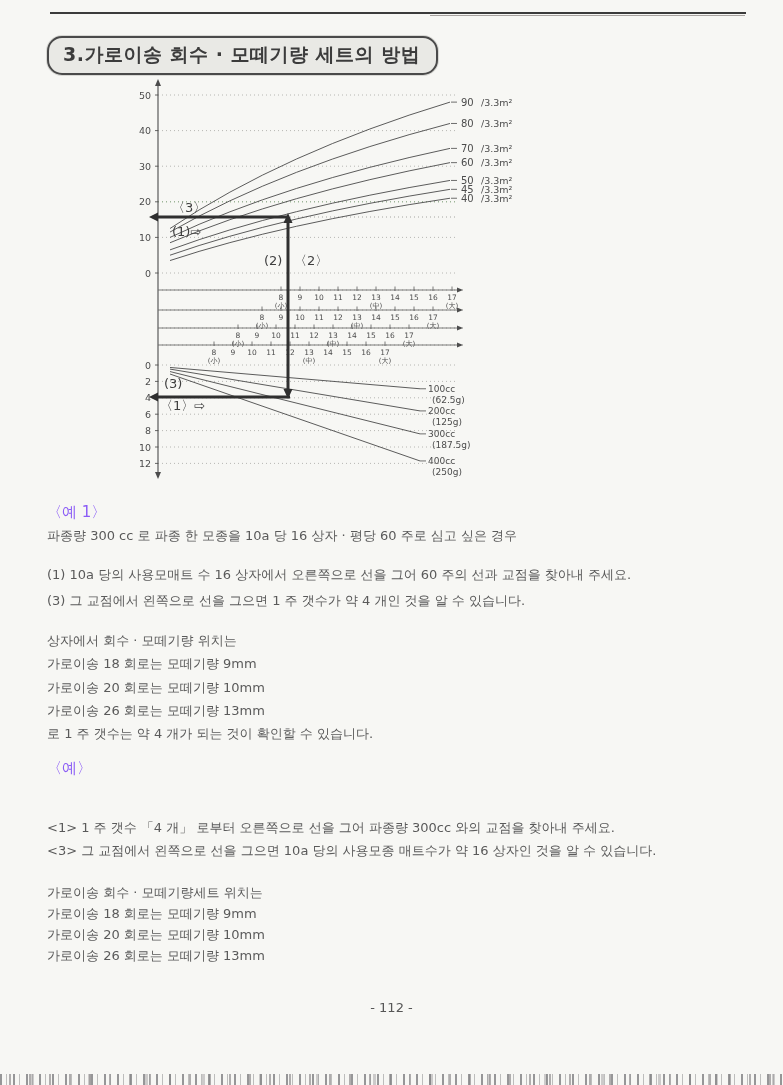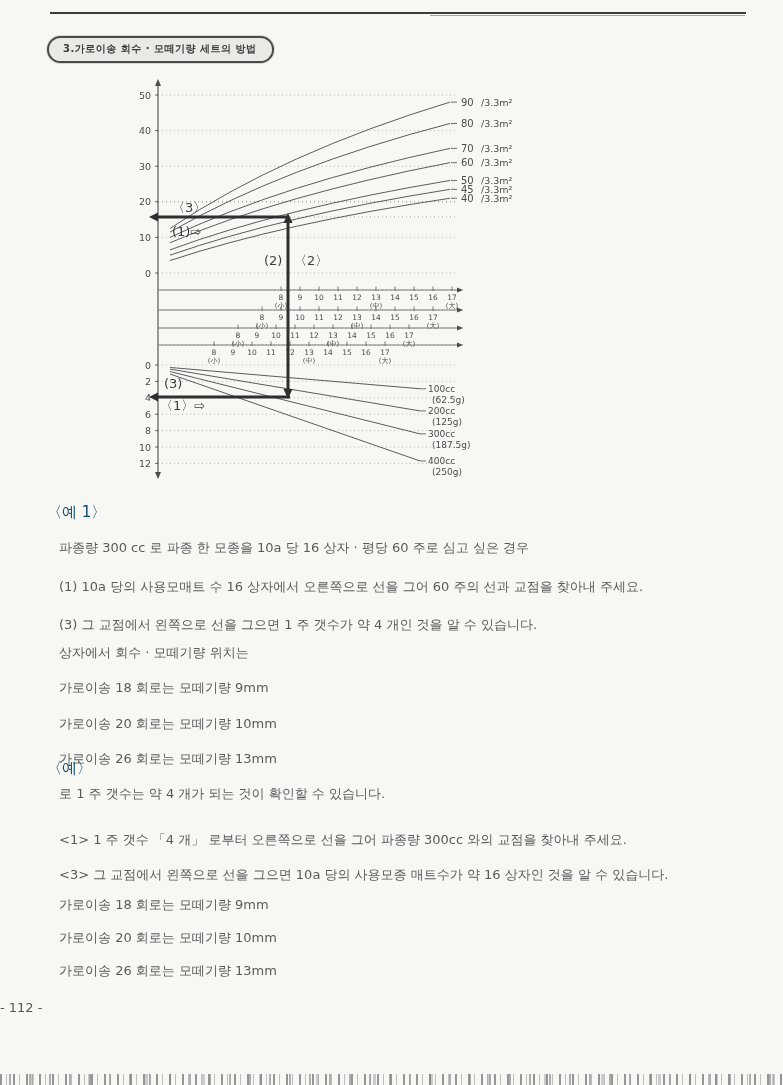--- a/index.html
+++ b/index.html
@@ -8,32 +8,32 @@
     background:#f7f7f4; overflow:hidden;
     font-family:"DejaVu Sans","Liberation Sans",sans-serif;
     color:#5a5a5a;
   }
   .topline{position:absolute;left:50px;top:12px;width:696px;height:2px;background:#3b3b3b;}
   .topline2{position:absolute;left:430px;top:15px;width:315px;height:1px;background:#a7a29f;}
   .title-box{
     position:absolute;left:47px;top:36px;
     border:2px solid #4a4a4a;border-radius:15px;
     background:#e9e9e5;padding:4px 16px 5px 14px;
-    font-size:10px;font-weight:bold;color:#3c3c3c;letter-spacing:.5px;
+    font-size:19px;font-weight:bold;color:#3c3c3c;letter-spacing:.5px;
     box-shadow:0 0 0 1px #d8d8d4;
   }
   .chart-wrap{position:absolute;left:118px;top:76px;width:410px;height:418px;}
   .chart-wrap svg{display:block;width:410px;height:418px;}
   .tblock{position:absolute;left:47px;right:28px;}
-  .t-heading{font-size:15px;color:#0c4a6e;}
-  .tblock p{margin:12px;font-size:13px;color:#5a5a5a;}
+  .t-heading{font-size:15px;color:#8b5cf6;}
+  .tblock p{margin:0;font-size:13px;color:#5a5a5a;}
   .lh26 p{line-height:26px;}
   .lh23 p{line-height:23.3px;}
   .lh21 p{line-height:21px;}
-  .page-number{position:absolute;left:0;right:0;top:1000px;text-align:left;font-size:13px;color:#565656;}
+  .page-number{position:absolute;left:0;right:0;top:1000px;text-align:center;font-size:13px;color:#565656;}
   .barcode{
     position:absolute;left:0;right:0;bottom:0;height:11px;opacity:.55;
     background-image:
       repeating-linear-gradient(90deg, rgba(40,40,45,.85) 0 2px, transparent 2px 6px, rgba(70,70,75,.6) 6px 7px, transparent 7px 13px),
       repeating-linear-gradient(90deg, transparent 0 9px, rgba(60,55,60,.7) 9px 11px, transparent 11px 20px),
       repeating-linear-gradient(90deg, transparent 0 31px, rgba(90,85,90,.5) 31px 34px, transparent 34px 57px);
   }
 </style>
 </head>
 <body>
@@ -270,20 +270,21 @@
     <p>가로이송 26 회로는 모떼기량 13mm</p>
     <p>로 1 주 갯수는 약 4 개가 되는 것이 확인할 수 있습니다.</p>
   </div>
 
   <div class="tblock t-heading" style="top:759px">〈예〉</div>
   <div class="tblock lh23" style="top:816px">
     <p>&lt;1&gt; 1 주 갯수 「4 개」 로부터 오른쪽으로 선을 그어 파종량 300cc 와의 교점을 찾아내 주세요.</p>
     <p>&lt;3&gt; 그 교점에서 왼쪽으로 선을 그으면 10a 당의 사용모종 매트수가 약 16 상자인 것을 알 수 있습니다.</p>
   </div>
   <div class="tblock lh21" style="top:882px">
+    <p>가로이송 회수 · 모떼기량세트 위치는</p>
     <p>가로이송 18 회로는 모떼기량 9mm</p>
     <p>가로이송 20 회로는 모떼기량 10mm</p>
     <p>가로이송 26 회로는 모떼기량 13mm</p>
   </div>
 
   <div class="page-number">- 112 -</div>
   <div class="barcode"></div>
 </div>
 
 </body></html>

